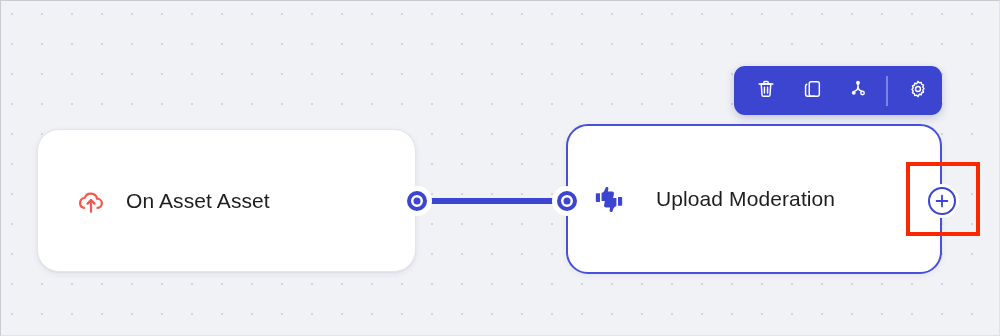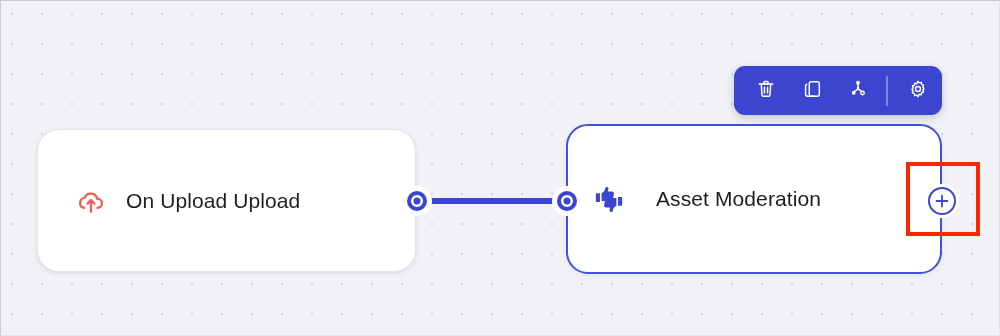--- a/index.html
+++ b/index.html
@@ -193,35 +193,35 @@
   <div class="handle handle-in"></div>
 
   <div class="node node-trigger">
     <span class="node-icon">
       <svg width="30" height="30" viewBox="0 0 24 24" fill="none" stroke="#f4584f" stroke-width="1.8" stroke-linecap="round" stroke-linejoin="round">
         <path d="M6.5 17.5A4 4 0 0 1 6.9 9.6a5.2 5.2 0 0 1 10 .6 3.6 3.6 0 0 1 .3 7.3"></path>
         <path d="M12 20.5V11.4"></path>
         <path d="M9.2 14.1 12 11.3l2.8 2.8"></path>
       </svg>
     </span>
-    <span class="node-label">On Upload Upload</span>
+    <span class="node-label">On Asset Asset</span>
   </div>
 
   <div class="node node-action">
     <span class="node-icon">
       <svg width="34" height="34" viewBox="0 0 32 32" fill="#3b45cf">
 
         <path d="M4.6 10.6h2.9v8.3H4.6a1 1 0 0 1-1-1v-6.3a1 1 0 0 1 1-1z"></path>
         <path d="M9 10.3c1.5-.5 2.6-1.6 3.1-3.1l.5-1.6c.25-.8 1.1-1.2 1.85-.9.7.3 1.1 1.05.95 1.8l-.5 2.5h4.1c1.05 0 1.85.95 1.65 1.98l-1.05 5.4c-.17.88-.95 1.52-1.85 1.52H9z"></path>
 
         <path d="M27.4 22.3h-2.9V14h2.9a1 1 0 0 1 1 1v6.3a1 1 0 0 1-1 1z"></path>
         <path d="M23 22.6c-1.5.5-2.6 1.6-3.1 3.1l-.5 1.6c-.25.8-1.1 1.2-1.85.9a1.53 1.53 0 0 1-.95-1.8l.5-2.5h-4.1a1.68 1.68 0 0 1-1.65-1.98l1.05-5.4c.17-.88.95-1.52 1.85-1.52H23z"></path>
       </svg>
     </span>
-    <span class="node-label">Asset Moderation</span>
+    <span class="node-label">Upload Moderation</span>
   </div>
 
   <div class="add-halo"></div>
   <div class="add-handle">
     <svg width="16" height="16" viewBox="0 0 16 16" fill="none" stroke="#3b45cf" stroke-width="1.8" stroke-linecap="round">
       <path d="M8 2.6v10.8M2.6 8h10.8"></path>
     </svg>
   </div>
 
   <div class="annotation-box"></div>

